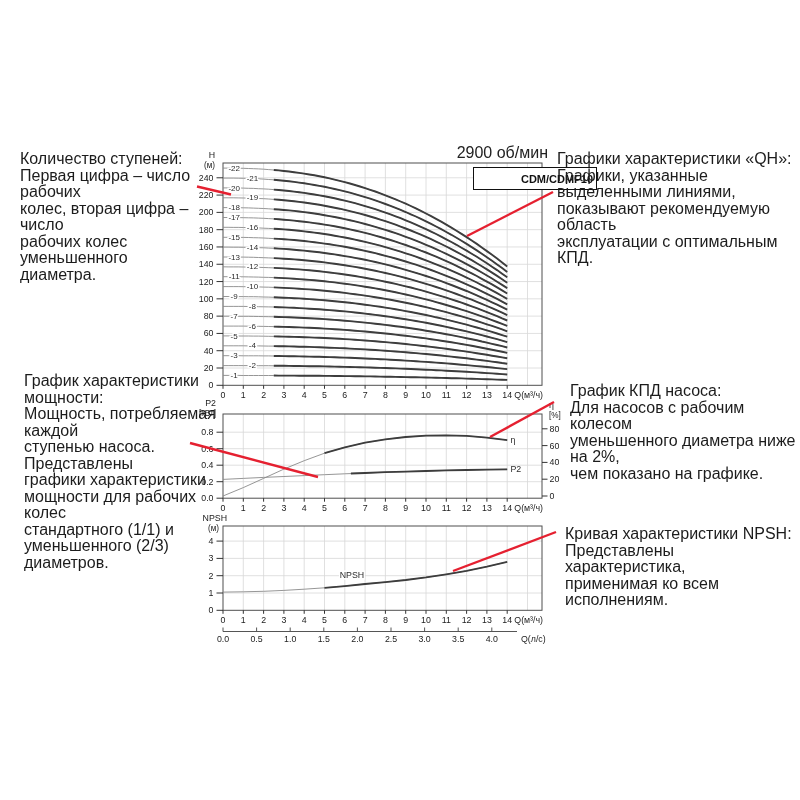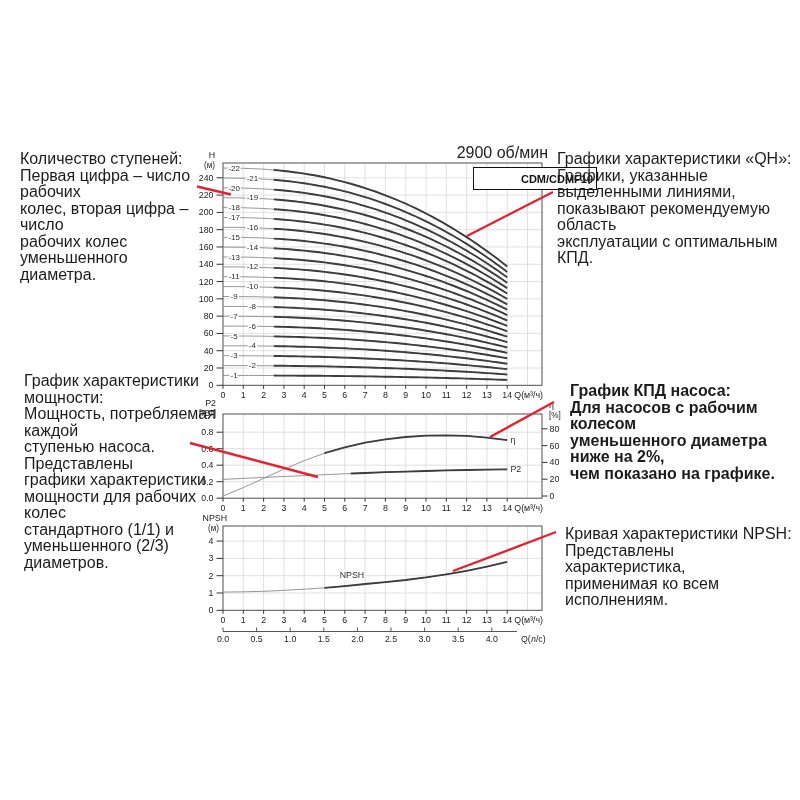--- a/index.html
+++ b/index.html
@@ -369,21 +369,21 @@
 Графики, указанные выделенными линиями,
 показывают рекомендуемую область
 эксплуатации с оптимальным КПД.</div>
   <div class="ann" style="left:12px;top:373px;width:192px;margin-left:12px;">График характеристики мощности:
 Мощность, потребляемая каждой
 ступенью насоса. Представлены
 графики характеристики
 мощности для рабочих колес
 стандартного (1/1) и
 уменьшенного (2/3) диаметров.</div>
-  <div class="ann" style="left:570px;top:383px;width:228px;font-weight:bold;">График КПД насоса:
+  <div class="ann" style="left:570px;top:383px;width:228px;">График КПД насоса:
 Для насосов с рабочим колесом
 уменьшенного диаметра ниже на 2%,
 чем показано на графике.</div>
   <div class="ann" style="left:565px;top:526px;width:232px;">Кривая характеристики NPSH:
 Представлены характеристика,
 применимая ко всем исполнениям.</div>
 
 </div>
 
 </body></html>

